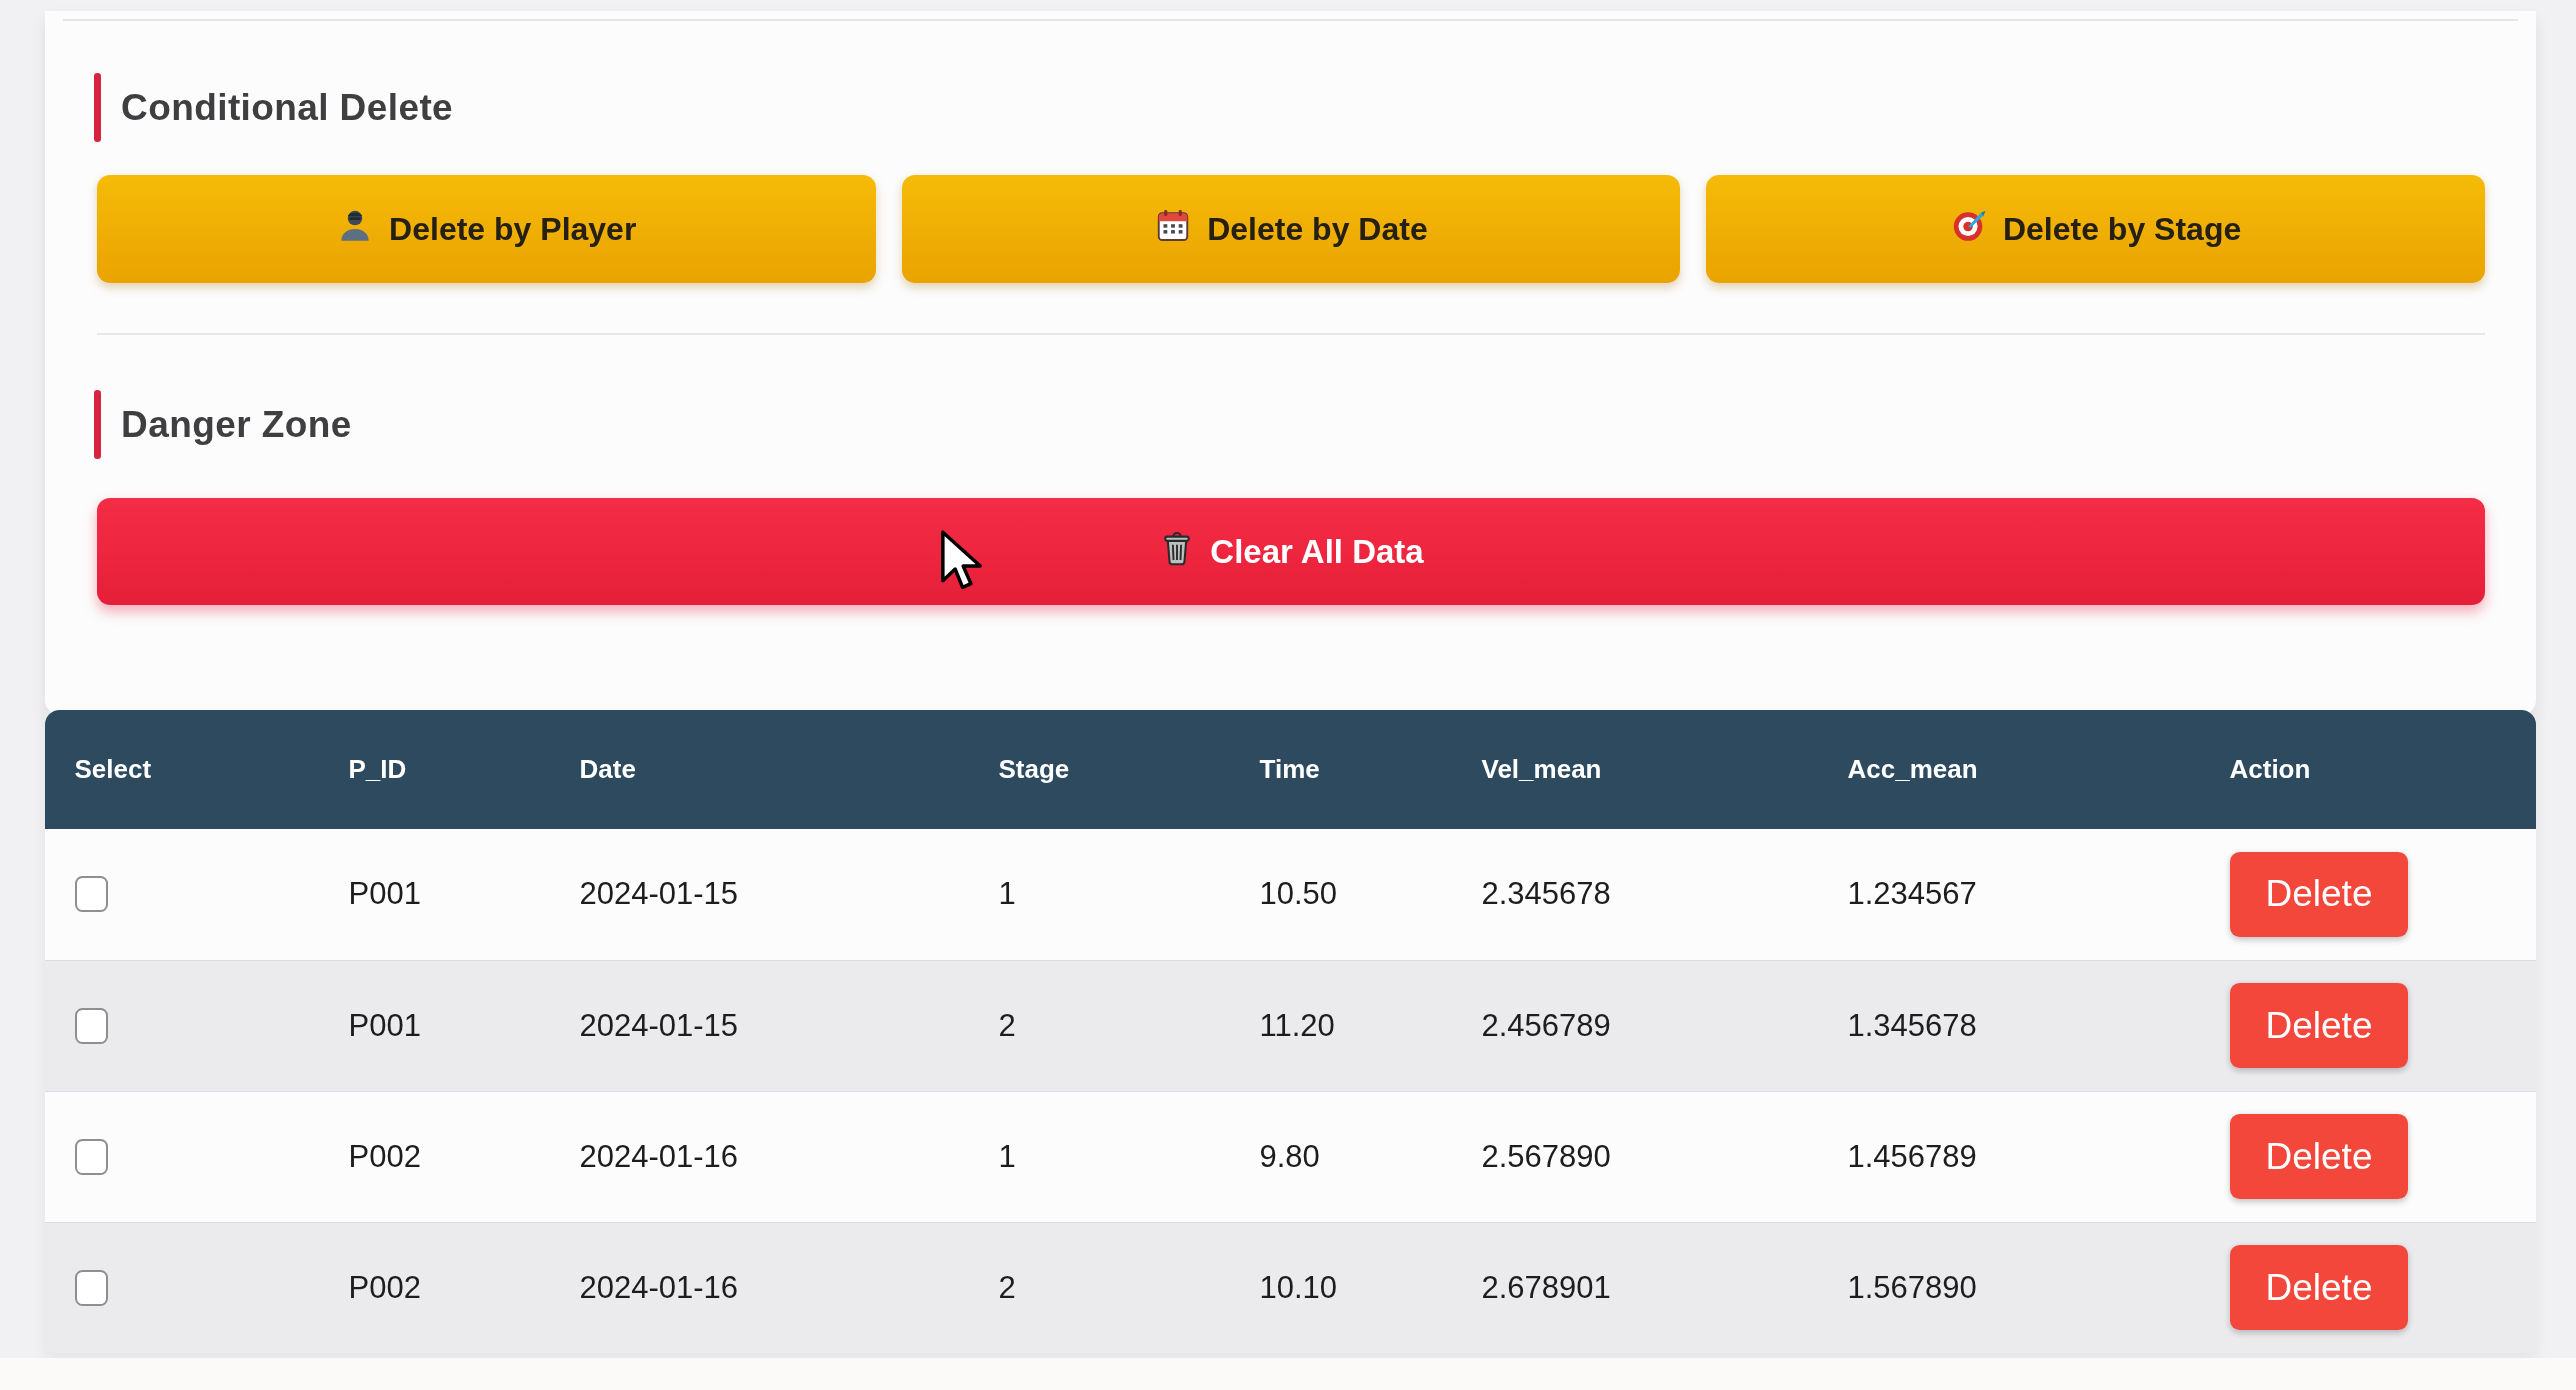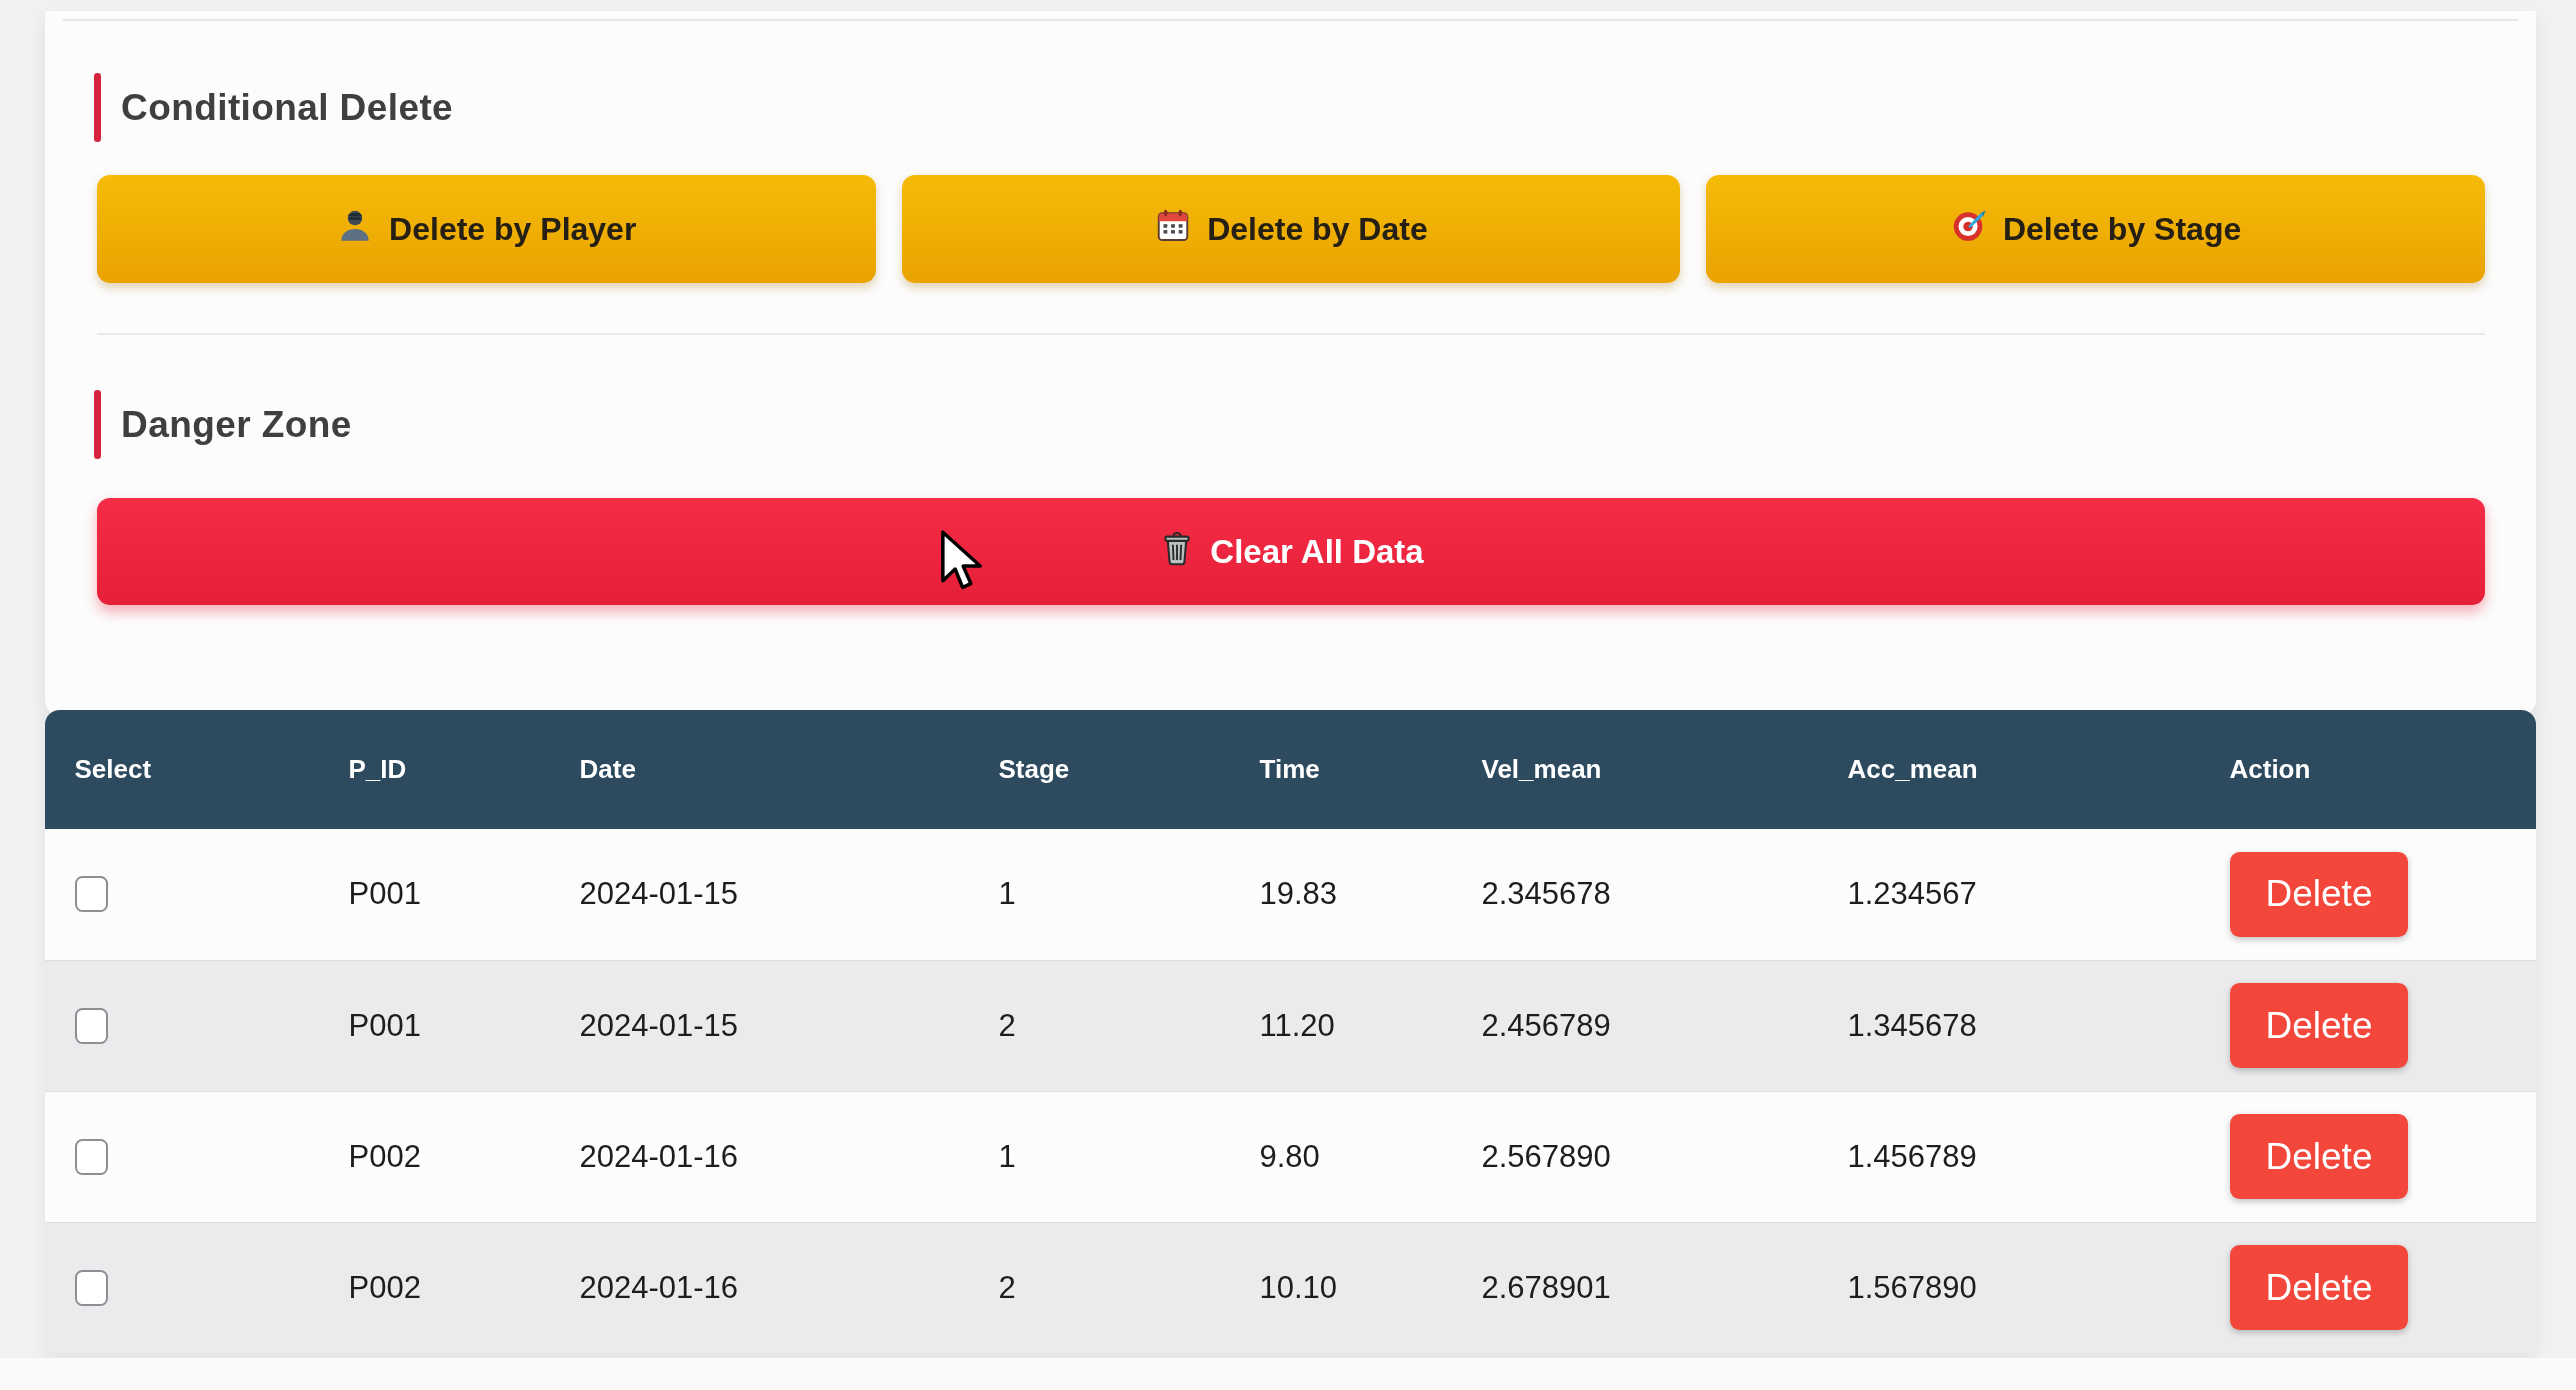--- a/index.html
+++ b/index.html
@@ -236,21 +236,21 @@
     </tr>
   </thead>
   <tbody>
     <tr class="row-even">
       <td>
           <input type="checkbox" class="row-check" style="">
         </td>
       <td>P001</td>
       <td>2024-01-15</td>
       <td>1</td>
-      <td>19.83</td>
+      <td>10.50</td>
       <td>2.345678</td>
       <td>1.234567</td>
       <td><button class="delete-btn">Delete</button></td>
     </tr>
     <tr class="row-odd">
       <td>
           <input type="checkbox" class="row-check" style="">
         </td>
       <td>P001</td>
       <td>2024-01-15</td>

